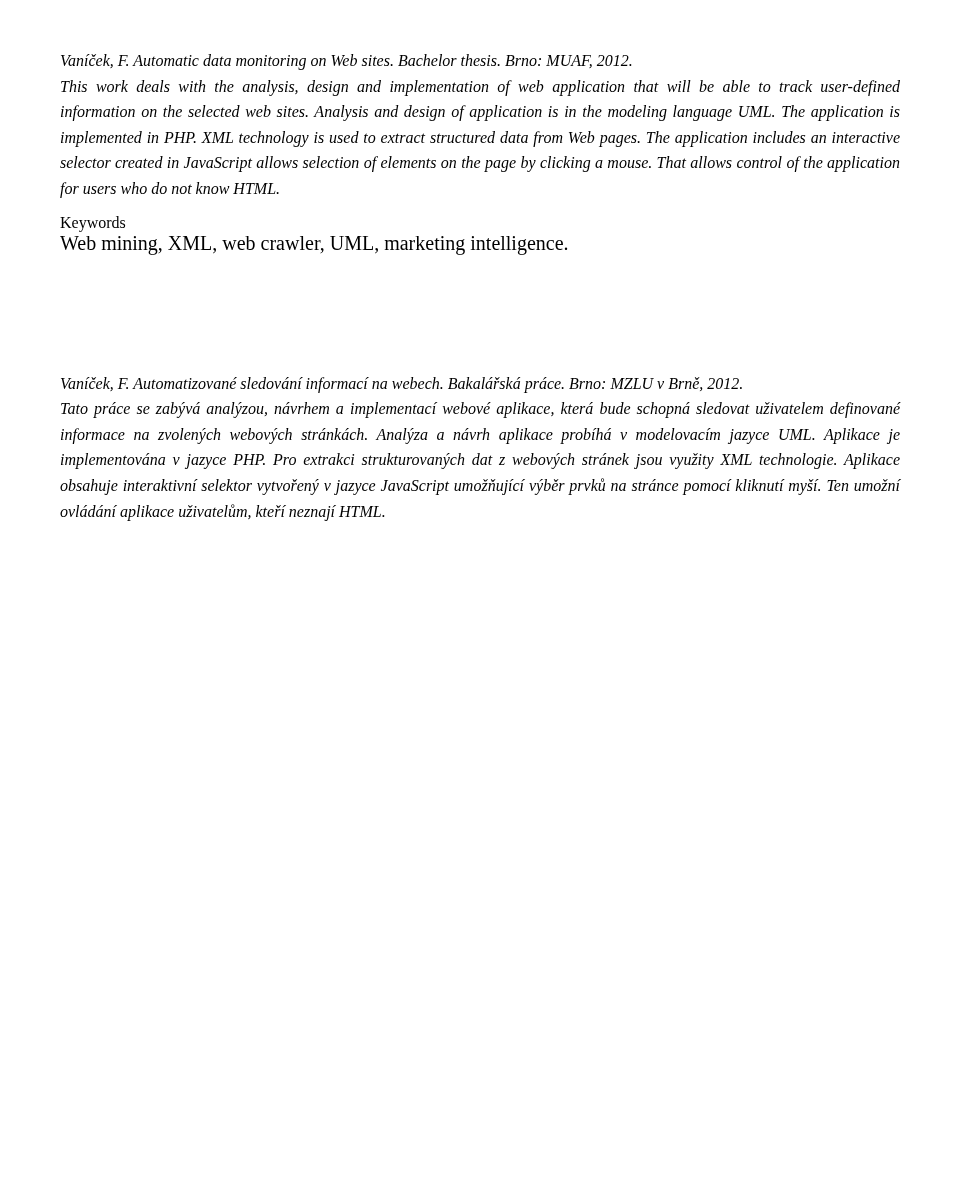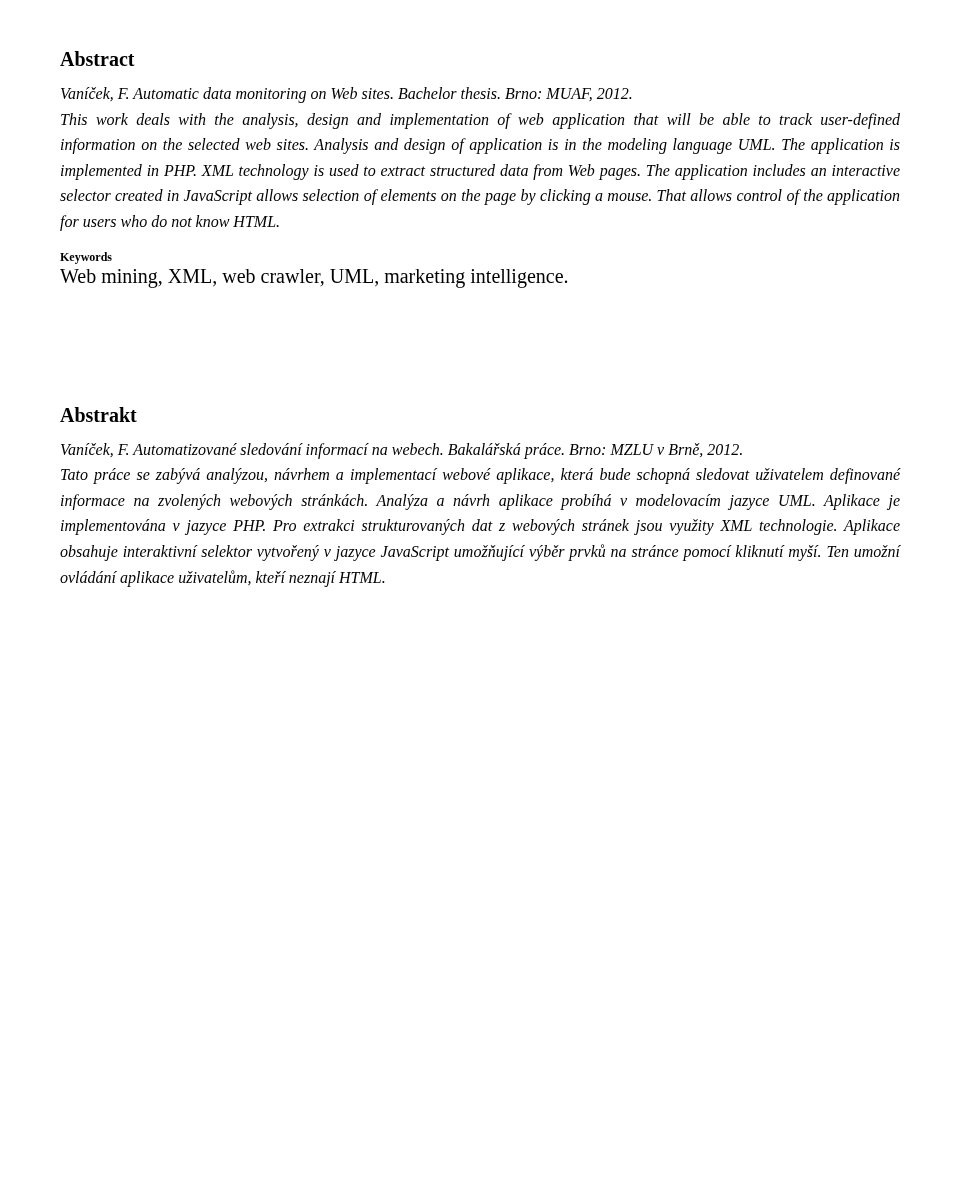--- a/index.html
+++ b/index.html
@@ -33,56 +33,54 @@
     }
 
     .section-body {
       font-size: 16px;
       line-height: 1.6;
       text-align: justify;
       font-style: italic;
     }
 
     .keywords-label {
-      font-weight: bold;
-      font-size: 12px;
+      font-weight: normal;
+      font-size: 16px;
     }
 
     .keywords-value {
       font-size: 20px;
     }
 
     .divider-space {
       height: 80px;
     }
 
     .keywords-block {
       margin-top: 12px;
     }
   </style>
 </head>
 <body>
 
 <div class="page">
 
   <div class="section">
-    <div class="section-heading">Abstract</div>
     <div class="section-body">
       <span>Vaníček, F. Automatic data monitoring on Web sites. Bachelor thesis. Brno: MUAF, 2012.</span><br>
       <span>This work deals with the analysis, design and implementation of web application that will be able to track user-defined information on the selected web sites. Analysis and design of application is in the modeling language UML. The application is implemented in PHP. XML technology is used to extract structured data from Web pages. The application includes an interactive selector created in JavaScript allows selection of elements on the page by clicking a mouse. That allows control of the application for users who do not know HTML.</span>
     </div>
     <div class="keywords-block">
       <span class="keywords-label">Keywords</span><br>
       <span class="keywords-value">Web mining, XML, web crawler, UML, marketing intelligence.</span>
     </div>
   </div>
 
   <div class="divider-space"></div>
 
   <div class="section">
-    <div class="section-heading">Abstrakt</div>
     <div class="section-body">
       <span>Vaníček, F. Automatizované sledování informací na webech. Bakalářská práce. Brno: MZLU v Brně, 2012.</span><br>
       <span>Tato práce se zabývá analýzou, návrhem a implementací webové aplikace, která bude schopná sledovat uživatelem definované informace na zvolených webových stránkách. Analýza a návrh aplikace probíhá v modelovacím jazyce UML. Aplikace je implementována v jazyce PHP. Pro extrakci strukturovaných dat z webových stránek jsou využity XML technologie. Aplikace obsahuje interaktivní selektor vytvořený v jazyce JavaScript umožňující výběr prvků na stránce pomocí kliknutí myší. Ten umožní ovládání aplikace uživatelům, kteří neznají HTML.</span>
     </div>
   </div>
 
 </div>
 
 </body></html>

